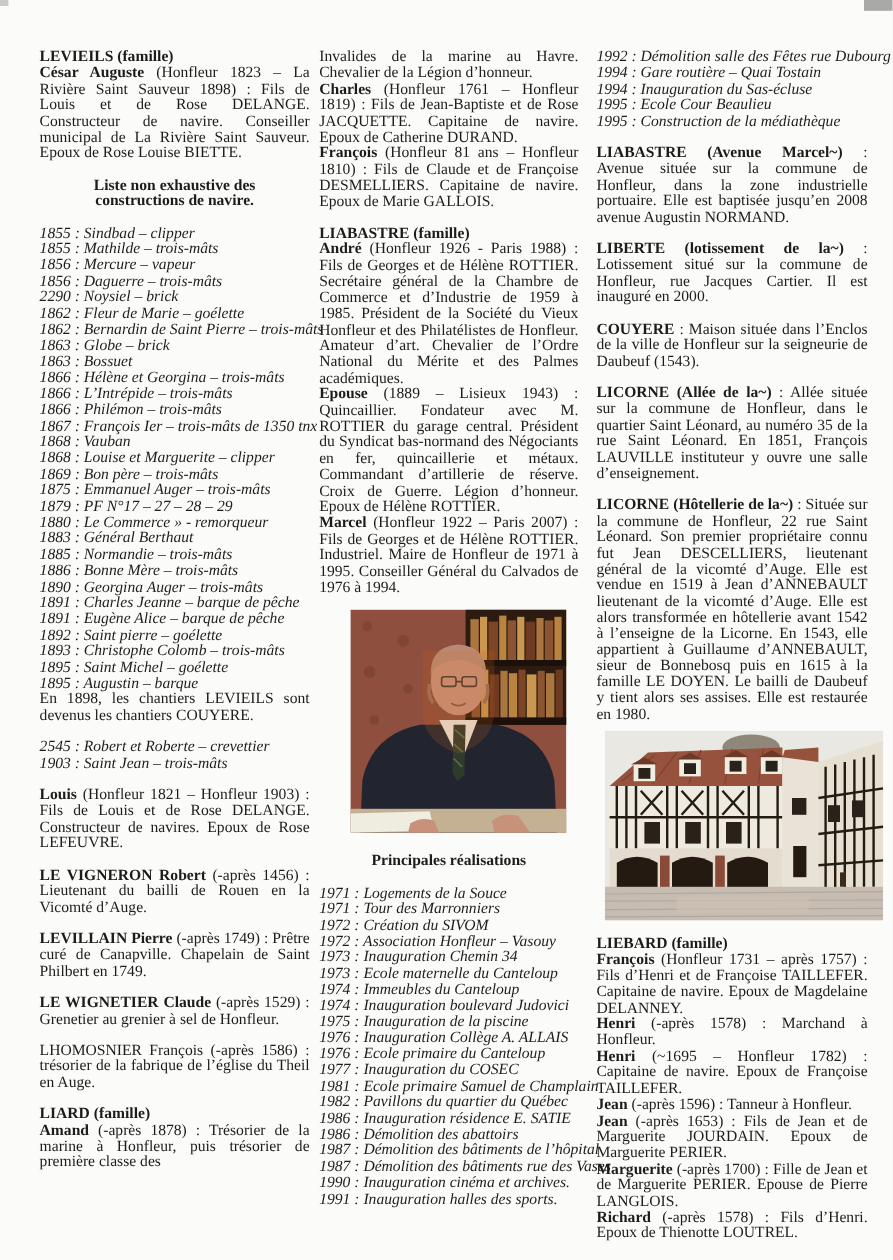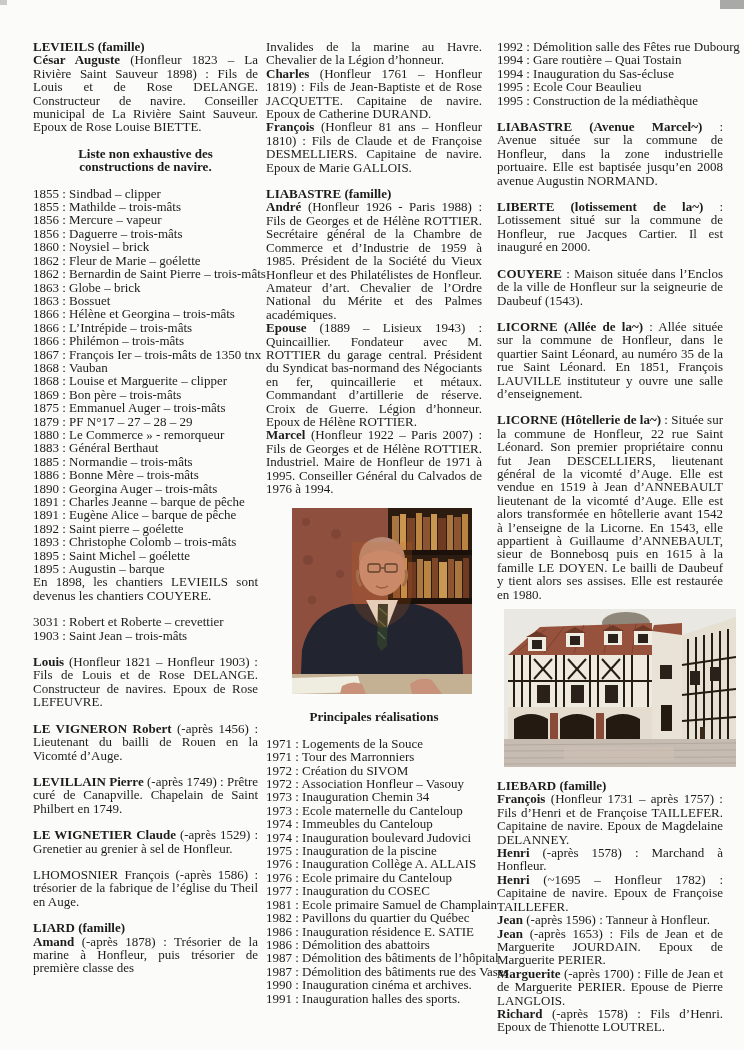--- a/index.html
+++ b/index.html
@@ -9,21 +9,21 @@
     font-family:"Liberation Serif","DejaVu Serif",serif;
     font-size:13px;line-height:13.4px;color:#1c1c1c;
   }
   .col{position:absolute;top:40px;}
   .fam{font-weight:bold;margin:0;}
   .entry{margin:0 0 0 0;text-align:justify;}
   .group{margin:0 0 13px 0;}
   .group .entry{margin:0;}
   .gap{margin-bottom:13px;}
   .c-head{font-weight:bold;text-align:center;margin:13px 8px 13px 8px;}
-  .list div{white-space:nowrap;}
+  .list div{white-space:nowrap;font-style:italic;}
   .note{text-align:justify;margin:0;}
   .photo{display:block;}
   .photo-mid{margin:9px 0 4px 26px;}
   .photo-right{margin:8px 0 12px 7px;}
   .scan-mark{position:absolute;background:#a9a9a7;}
 </style>
 </head>
 <body>
 
 <div class="page">
@@ -35,21 +35,21 @@
     <div class="group">
       <p class="fam">LEVIEILS (famille)</p>
       <p class="entry"><span style="font-weight: bold;">César Auguste</span> (Honfleur 1823 – La Rivière Saint Sauveur 1898) : Fils de Louis et de Rose DELANGE. Constructeur de navire. Conseiller municipal de La Rivière Saint Sauveur. Epoux de Rose Louise BIETTE.</p>
     </div>
     <p class="c-head">Liste non exhaustive des constructions de navire.</p>
     <div class="list">
         <div>1855 : Sindbad – clipper</div>
         <div>1855 : Mathilde – trois-mâts</div>
         <div>1856 : Mercure – vapeur</div>
         <div>1856 : Daguerre – trois-mâts</div>
-        <div>1860 : Noysiel – brick</div>
+        <div>2290 : Noysiel – brick</div>
         <div>1862 : Fleur de Marie – goélette</div>
         <div>1862 : Bernardin de Saint Pierre – trois-mâts</div>
         <div>1863 : Globe – brick</div>
         <div>1863 : Bossuet</div>
         <div>1866 : Hélène et Georgina – trois-mâts</div>
         <div>1866 : L’Intrépide – trois-mâts</div>
         <div>1866 : Philémon – trois-mâts</div>
         <div>1867 : François Ier – trois-mâts de 1350 tnx</div>
         <div>1868 : Vauban</div>
         <div>1868 : Louise et Marguerite – clipper</div>
@@ -63,21 +63,21 @@
         <div>1890 : Georgina Auger – trois-mâts</div>
         <div>1891 : Charles Jeanne – barque de pêche</div>
         <div>1891 : Eugène Alice – barque de pêche</div>
         <div>1892 : Saint pierre – goélette</div>
         <div>1893 : Christophe Colomb – trois-mâts</div>
         <div>1895 : Saint Michel – goélette</div>
         <div>1895 : Augustin – barque</div>
       </div>
     <p class="note">En 1898, les chantiers LEVIEILS sont devenus les chantiers COUYERE.</p>
     <div class="list" style="margin-top:13px;margin-bottom:13px;">
-        <div>3031 : Robert et Roberte – crevettier</div>
+        <div>2545 : Robert et Roberte – crevettier</div>
         <div>1903 : Saint Jean – trois-mâts</div>
       </div>
     <p class="entry gap"><span style="font-weight: bold;">Louis</span> (Honfleur 1821 – Honfleur 1903) : Fils de Louis et de Rose DELANGE. Constructeur de navires. Epoux de Rose LEFEUVRE.</p>
     <p class="entry gap"><span style="font-weight: bold;">LE VIGNERON Robert</span> (-après 1456) : Lieutenant du bailli de Rouen en la Vicomté d’Auge.</p>
     <p class="entry gap"><span style="font-weight: bold;">LEVILLAIN Pierre</span> (-après 1749) : Prêtre curé de Canapville. Chapelain de Saint Philbert en 1749.</p>
     <p class="entry gap"><span style="font-weight: bold;">LE WIGNETIER Claude</span> (-après 1529) : Grenetier au grenier à sel de Honfleur.</p>
     <p class="entry gap"><span style="font-weight: normal;">LHOMOSNIER François</span> (-après 1586) : trésorier de la fabrique de l’église du Theil en Auge.</p>
     <div class="group">
       <p class="fam">LIARD (famille)</p>
       <p class="entry"><span style="font-weight: bold;">Amand</span> (-après 1878) : Trésorier de la marine à Honfleur, puis trésorier de première classe des</p>

